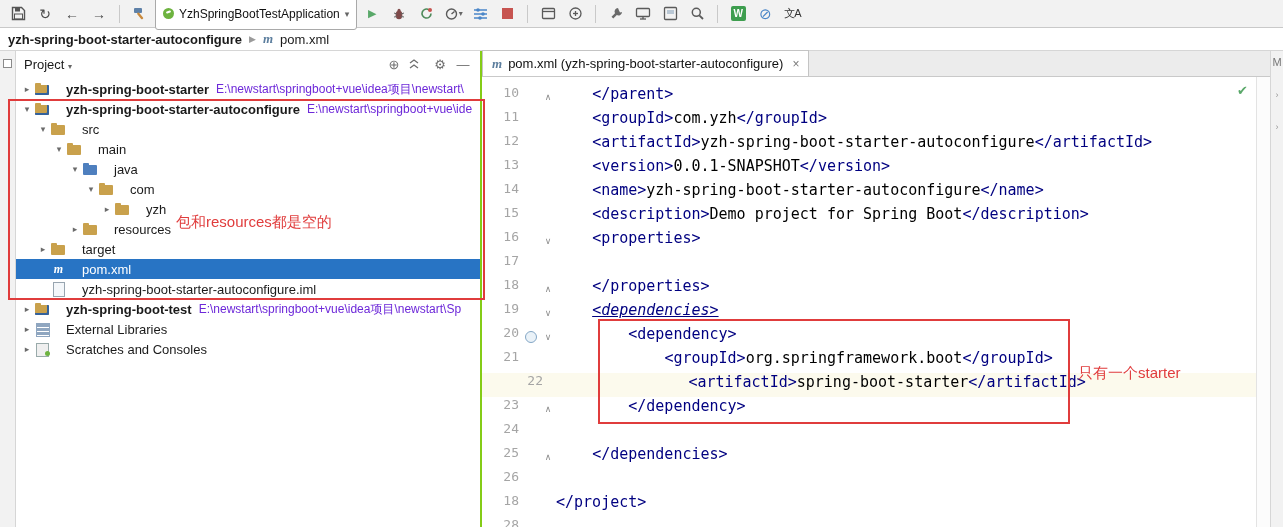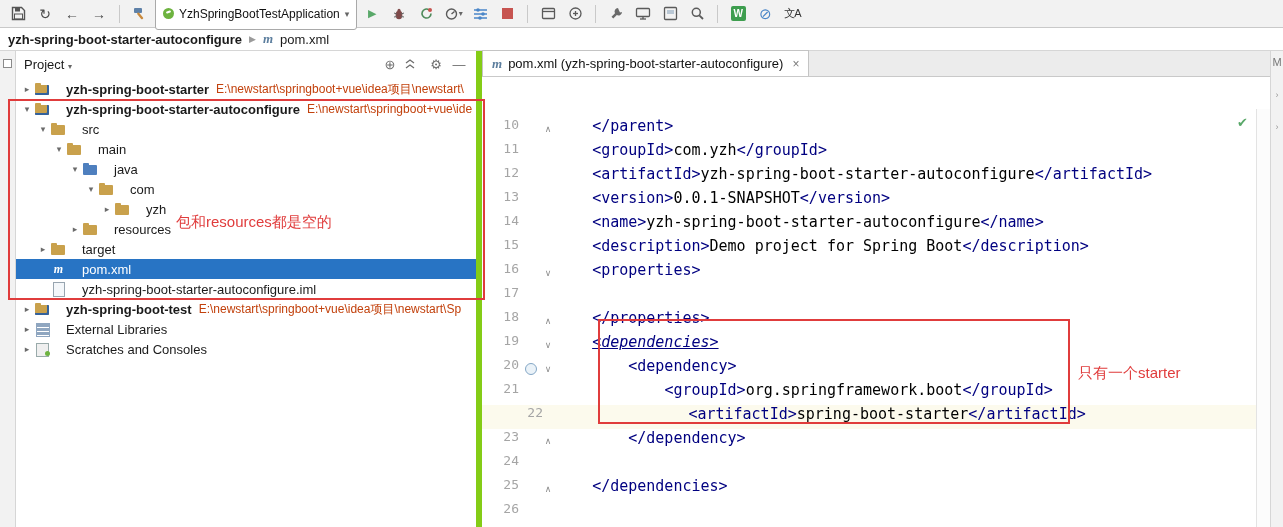--- a/index.html
+++ b/index.html
@@ -22,32 +22,32 @@
   
   .breadcrumb { height:23px; background:#FFF; border-bottom:1px solid #D6D6D6; display:flex; align-items:center; padding:0 8px; gap:7px; font-size:13px; }
   .bc-sep { color:#9a9a9a; font-size:9px; }
   .mglyph { font-style:italic; font-weight:bold; font-family:"Liberation Serif", serif; color:#5C7E9E; font-size:13px; }
 
   
   .main { display:flex; height:476px; }
   .lstripe { width:16px; background:#F2F2F2; border-right:1px solid #D6D6D6; flex:none; display:flex; flex-direction:column; align-items:center; padding-top:8px; }
   .lstripe .mini { width:9px; height:9px; border:1px solid #8a8a8a; background:#fff; }
 
-  .project-panel { width:466px; flex:none; background:#fff; border-right:6px solid #84cc16; display:flex; flex-direction:column; overflow:hidden; }
+  .project-panel { width:466px; flex:none; background:#fff; border-right:2px solid #84cc16; display:flex; flex-direction:column; overflow:hidden; }
   .panel-header { height:26px; display:flex; align-items:center; padding:0 8px; gap:5px; color:#1a1a1a; }
   .panel-header .spacer { flex:1; }
   .phicon { color:#6e6e6e; font-size:13px; width:18px; text-align:center; }
   .tree { flex:1; overflow:hidden; padding-top:2px; }
   .tree-row { height:20px; display:flex; align-items:center; white-space:nowrap; width:100%; }
   .tree-row.selected { background:#2874C4; color:#fff; }
   .arrow { width:14px; flex:none; text-align:center; color:#6b6b6b; font-size:9px; }
   .selected .arrow { color:#fff; }
   .tlabel { margin-left:15px; }
   .tlabel.bold { font-weight:bold; }
-  .tpath { color:#c2410c; font-size:12px; margin-left:7px; }
+  .tpath { color:#6d28d9; font-size:12px; margin-left:7px; }
 
   .ticon { width:17px; height:14px; flex:none; position:relative; }
   .ticon.folder::before, .ticon.module::before, .ticon.srcfolder::before, .ticon.package::before, .ticon.resfolder::before {
     content:''; position:absolute; left:1px; top:3px; width:14px; height:10px; background:#C9A14C; border-radius:1px; }
   .ticon.folder::after, .ticon.module::after, .ticon.srcfolder::after, .ticon.package::after, .ticon.resfolder::after {
     content:''; position:absolute; left:1px; top:1px; width:6px; height:3px; background:inherit; background:#C9A14C; border-radius:1px 1px 0 0; }
   .ticon.srcfolder::before, .ticon.srcfolder::after { background:#4E7FBE; }
   .ticon.module::before { box-shadow: inset -2px -2px 0 #34629C; }
   .ticon.maven { display:flex; align-items:center; justify-content:center; }
   .ticon.maven::before { content:'m'; font:italic bold 12px "Liberation Serif", serif; color:#5C7E9E; }
@@ -56,21 +56,21 @@
   .ticon.libs::before { content:''; position:absolute; left:2px; top:1px; width:12px; height:12px;
     background:repeating-linear-gradient(180deg,#8FA6C0 0 3px,#fff 3px 4px); border:1px solid #8FA6C0; }
   .ticon.scratch::before { content:''; position:absolute; left:2px; top:1px; width:11px; height:12px; background:#EFEFEF; border:1px solid #9aa; }
   .ticon.scratch::after { content:''; position:absolute; right:1px; bottom:0; width:5px; height:5px; background:#6DB33F; border-radius:50%; }
 
   
   .editor { flex:1; display:flex; flex-direction:column; min-width:0; background:#fff; position:relative; }
   .tabbar { height:26px; background:#ECECEC; border-bottom:1px solid #C9C9C9; display:flex; align-items:flex-end; }
   .tab { height:26px; background:#fff; border:1px solid #C4C4C4; border-bottom:none; display:flex; align-items:center; gap:6px; padding:0 9px; font-size:13px; color:#111; }
   .tab .close { color:#7A7A7A; font-size:12px; margin-left:3px; }
-  .editor-body { flex:1; display:flex; position:relative; overflow:hidden;margin-top:32px; }
+  .editor-body { flex:1; display:flex; position:relative; overflow:hidden; }
   .code-scroll { flex:1; padding-top:8px; overflow:hidden; position:relative; }
   .cline { display:flex; height:24px; line-height:24px; }
   .cline.current { background:#FCFAED;padding-left:24px; }
   .lnum { width:42px; flex:none; text-align:right; padding-right:5px; color:#A5A5A5; font:13px "DejaVu Sans Mono", monospace; }
   .gicon { width:16px; flex:none; position:relative; }
   .gcircle { position:absolute; left:1px; top:6px; width:12px; height:12px; border-radius:50%; background:#EAF2F8; border:1px solid #84A7C6; }
   .fold { width:16px; flex:none; text-align:center; color:#8E8E8E; font-size:9px; }
   .ltext { white-space:pre; font:15px "DejaVu Sans Mono", monospace; color:#000; }
   .tag { color:#000080; }
   .u .tag { text-decoration:underline;font-style:italic; }

